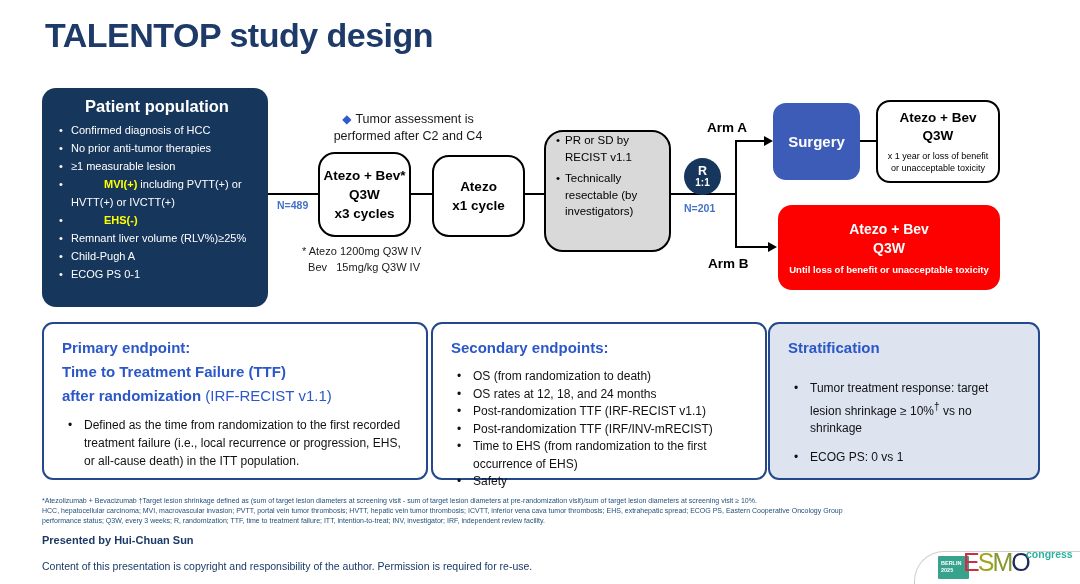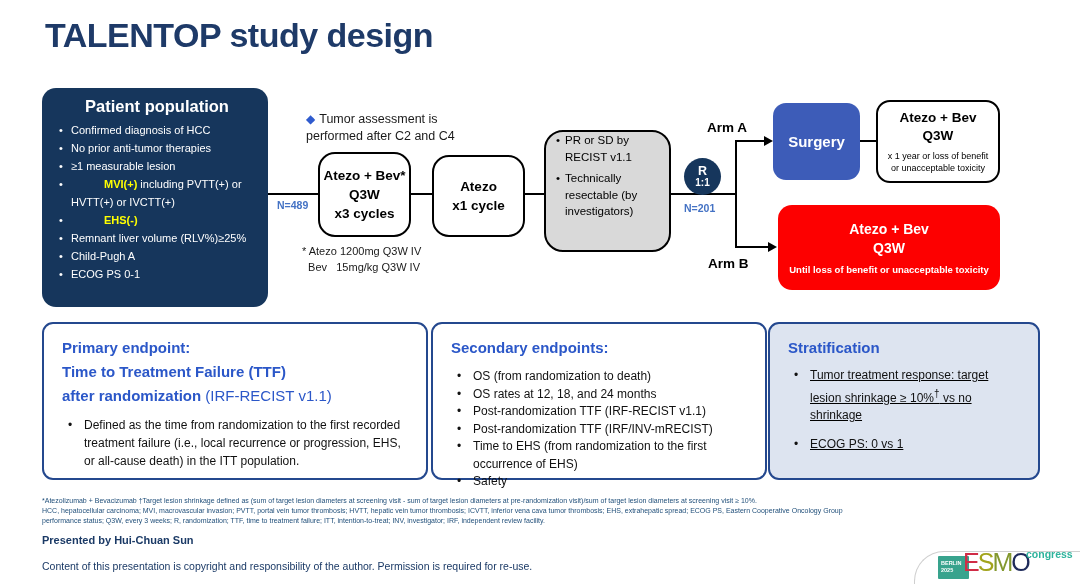--- a/index.html
+++ b/index.html
@@ -17,21 +17,21 @@
   .pp-box li::before { content:"•"; position:absolute; left:3px; color:#ffffff; }
   .hl { color:#ffff00; font-weight:700;padding-left:33px; }
 
   
   .hline { position:absolute; height:2px; background:#000; }
   .vline { position:absolute; width:2px; background:#000; }
   .arrow-r { position:absolute; width:0; height:0; border-top:5px solid transparent; border-bottom:5px solid transparent; border-left:9px solid #000; }
 
   .n-label { position:absolute; color:#4472c4; font-size:10.5px; font-weight:700; }
 
-  .note { position:absolute; left:306px; top:111px; width:204px; font-size:12.5px; color:#1a1a1a; line-height:17px; }
+  .note { position:absolute; left:306px; top:111px; width:204px; text-align:center; font-size:12.5px; color:#1a1a1a; line-height:17px; }
   .diamond { color:#2f5bce; font-size:12px; margin-right:4px; }
 
   .tx-box { position:absolute; background:#ffffff; border:2.5px solid #000; border-radius:17px; display:flex; flex-direction:column; align-items:center; justify-content:center; text-align:center; font-weight:700; font-size:13.5px; line-height:19px; color:#000; }
   .box1 { left:318px; top:152px; width:93px; height:85px; }
   .box2 { left:432px; top:155px; width:93px; height:82px; }
 
   .dosing { position:absolute; left:302px; top:243px; font-size:11px; color:#1a1a1a; line-height:16px; white-space:pre; }
 
   .criteria { position:absolute; left:544px; top:130px; width:127px; height:122px; background:#d9d9d9; border:2.5px solid #000; border-radius:19px; padding:0 8px 8px 10px; }
   .criteria ul { list-style:none; }
@@ -58,21 +58,21 @@
   .ep-box { position:absolute; top:322px; height:158px; background:#ffffff; border:2px solid #24488e; border-radius:11px; padding:12px 14px 10px 18px; }
   .ep-primary { left:42px; width:386px; }
   .ep-secondary { left:431px; width:336px; }
   .ep-strat { left:768px; width:272px; background:#dde4f0; }
   .ep-head { color:#2b57c8; font-size:15px; font-weight:700; line-height:24px; }
   .ep-head .normal { font-weight:400; }
   .ep-box ul { list-style:none; margin-top:8px; }
   .ep-box li { position:relative; font-size:12px; color:#111; line-height:17.5px; padding-left:22px; }
   .ep-box li::before { content:"•"; position:absolute; left:6px; }
   .ep-primary li { line-height:18px; }
-  .ep-strat ul { margin-top:7px;text-decoration:underline; }
+  .ep-strat ul { margin-top:20px; }
   .ep-strat li { margin-bottom:11px; padding-right:8px; }
 
   
   .footnotes { position:absolute; left:42px; top:496px; width:1010px; color:#1f4e79; font-size:7px; line-height:10px; }
   .presenter { position:absolute; left:42px; top:534px; color:#1b3a66; font-size:11px; font-weight:700; }
   .copyright { position:absolute; left:42px; top:560px; color:#1b3a66; font-size:10.5px; }
 
   
   .corner-arc { position:absolute; left:914px; top:551px; width:166px; height:33px; border-left:1.5px solid #cfcfcf; border-top:1.5px solid #cfcfcf; border-top-left-radius:30px; }
   .logo { position:absolute; left:930px; top:543px; width:150px; height:41px; }

